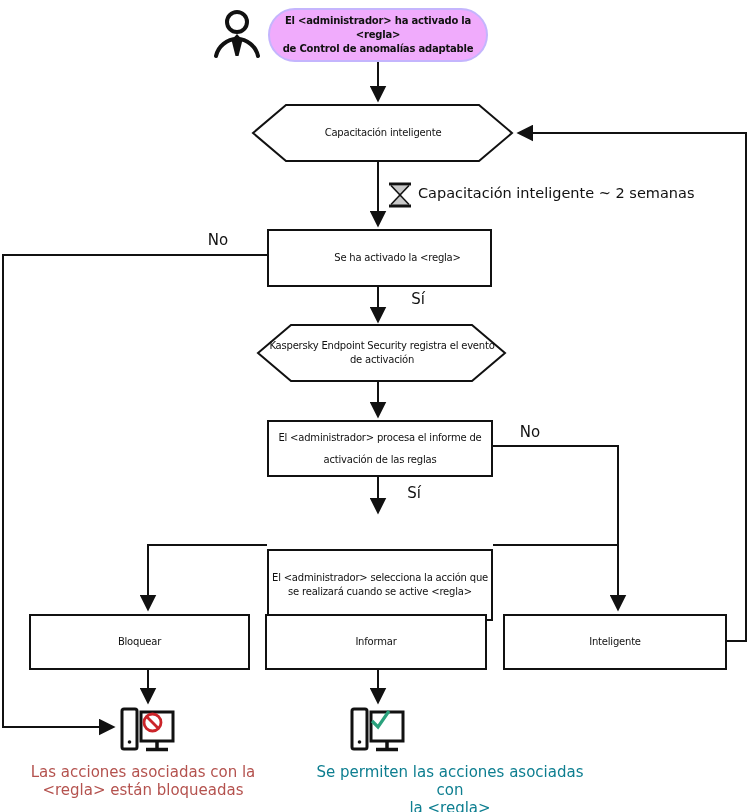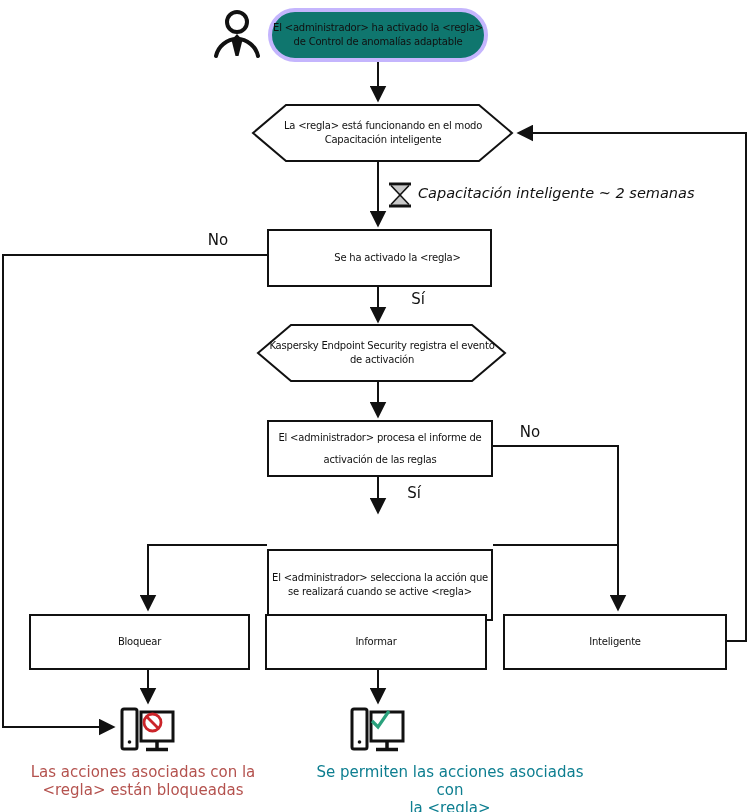--- a/index.html
+++ b/index.html
@@ -4,21 +4,21 @@
 <style>
   html,body{margin:0;padding:0;background:#ffffff;}
   #stage{position:relative;width:753px;height:812px;background:#ffffff;
          font-family:"DejaVu Sans","Liberation Sans",sans-serif;color:#111;overflow:hidden;}
   #lines{position:absolute;left:0;top:0;z-index:1;}
   .node{position:absolute;z-index:2;display:flex;flex-direction:column;align-items:center;
         justify-content:center;text-align:center;font-size:10px;letter-spacing:-0.2px;
         line-height:1.4;color:#111;}
   .node .l{display:block;}
   .rect-node{border:2px solid #111;background:#fff;box-sizing:border-box;}
-  .stadium{border:4px solid #c4b5fd;border-radius:28px;background:#0f766e;box-sizing:border-box;}
+  .stadium{border:2px solid #c4b5fd;border-radius:28px;background:#f0abfc;box-sizing:border-box;font-weight:bold;}
   .hex-overlay{background:transparent;}
   .edge-label{position:absolute;z-index:3;font-size:15px;color:#111;text-align:center;}
   .note-label{position:absolute;z-index:3;font-size:14.5px;color:#111;white-space:nowrap;}
   .outcome{position:absolute;z-index:3;font-size:15px;line-height:1.2;text-align:center;}
   .outcome .l{display:block;}
   .outcome-blocked{color:#b4524e;}
   .outcome-allowed{color:#0d7e90;}
 </style>
 </head>
 <body>
@@ -85,25 +85,24 @@
       <polyline points="372,721 378,727 389,711" fill="none" stroke="#2aa17c" stroke-width="3.2"></polyline>
     </g>
   </svg>
 
   <div class="node stadium" style="left:268px;top:8px;width:220px;height:54px;">
     <span class="l">El &lt;administrador&gt; ha activado la &lt;regla&gt;</span>
     <span class="l">de Control de anomalías adaptable</span>
   </div>
 
   <div class="node hex-overlay" style="left:253px;top:104px;width:260px;height:57px;">
-    <span class="l">La &lt;regla&gt; está funcionando en el modo</span>
     <span class="l">Capacitación inteligente</span>
   </div>
 
-  <div class="note-label" style="left:418px;top:185px;font-style:italic;">Capacitación inteligente ~ 2 semanas</div>
+  <div class="note-label" style="left:418px;top:185px;">Capacitación inteligente ~ 2 semanas</div>
 
   <div class="node rect-node" style="left:267px;top:229px;width:225px;height:58px;padding-left:36px;">
     <span class="l">Se ha activado la &lt;regla&gt;</span>
   </div>
 
   <div class="node hex-overlay" style="left:258px;top:325px;width:248px;height:56px;">
     <span class="l">Kaspersky Endpoint Security registra el evento</span>
     <span class="l">de activación</span>
   </div>
 

